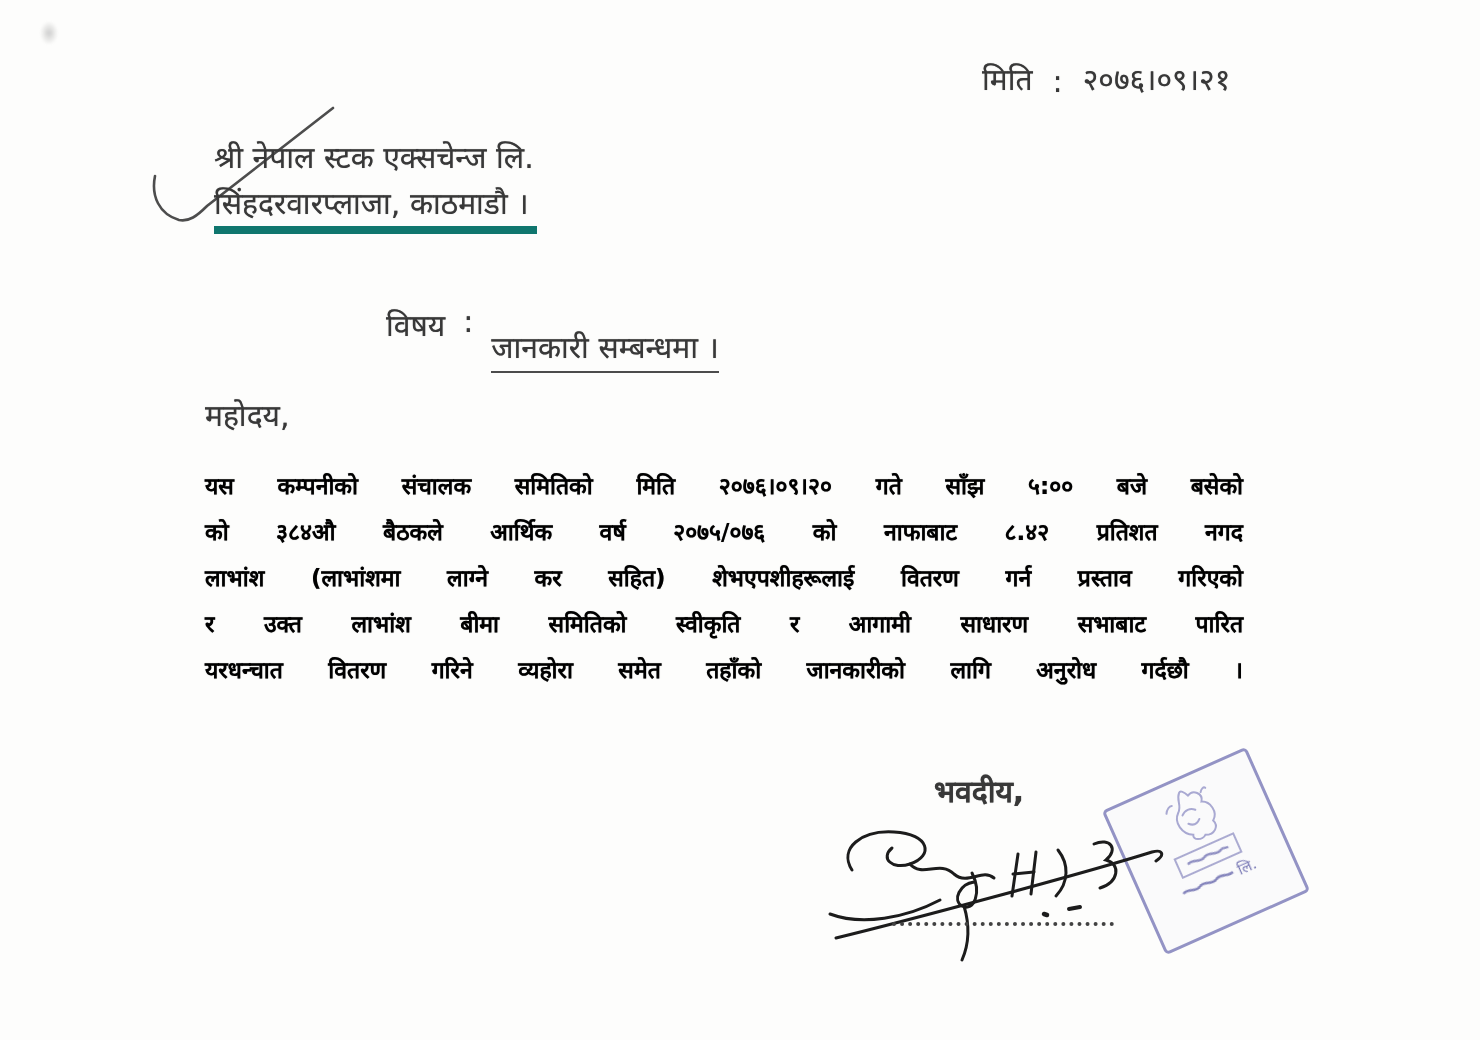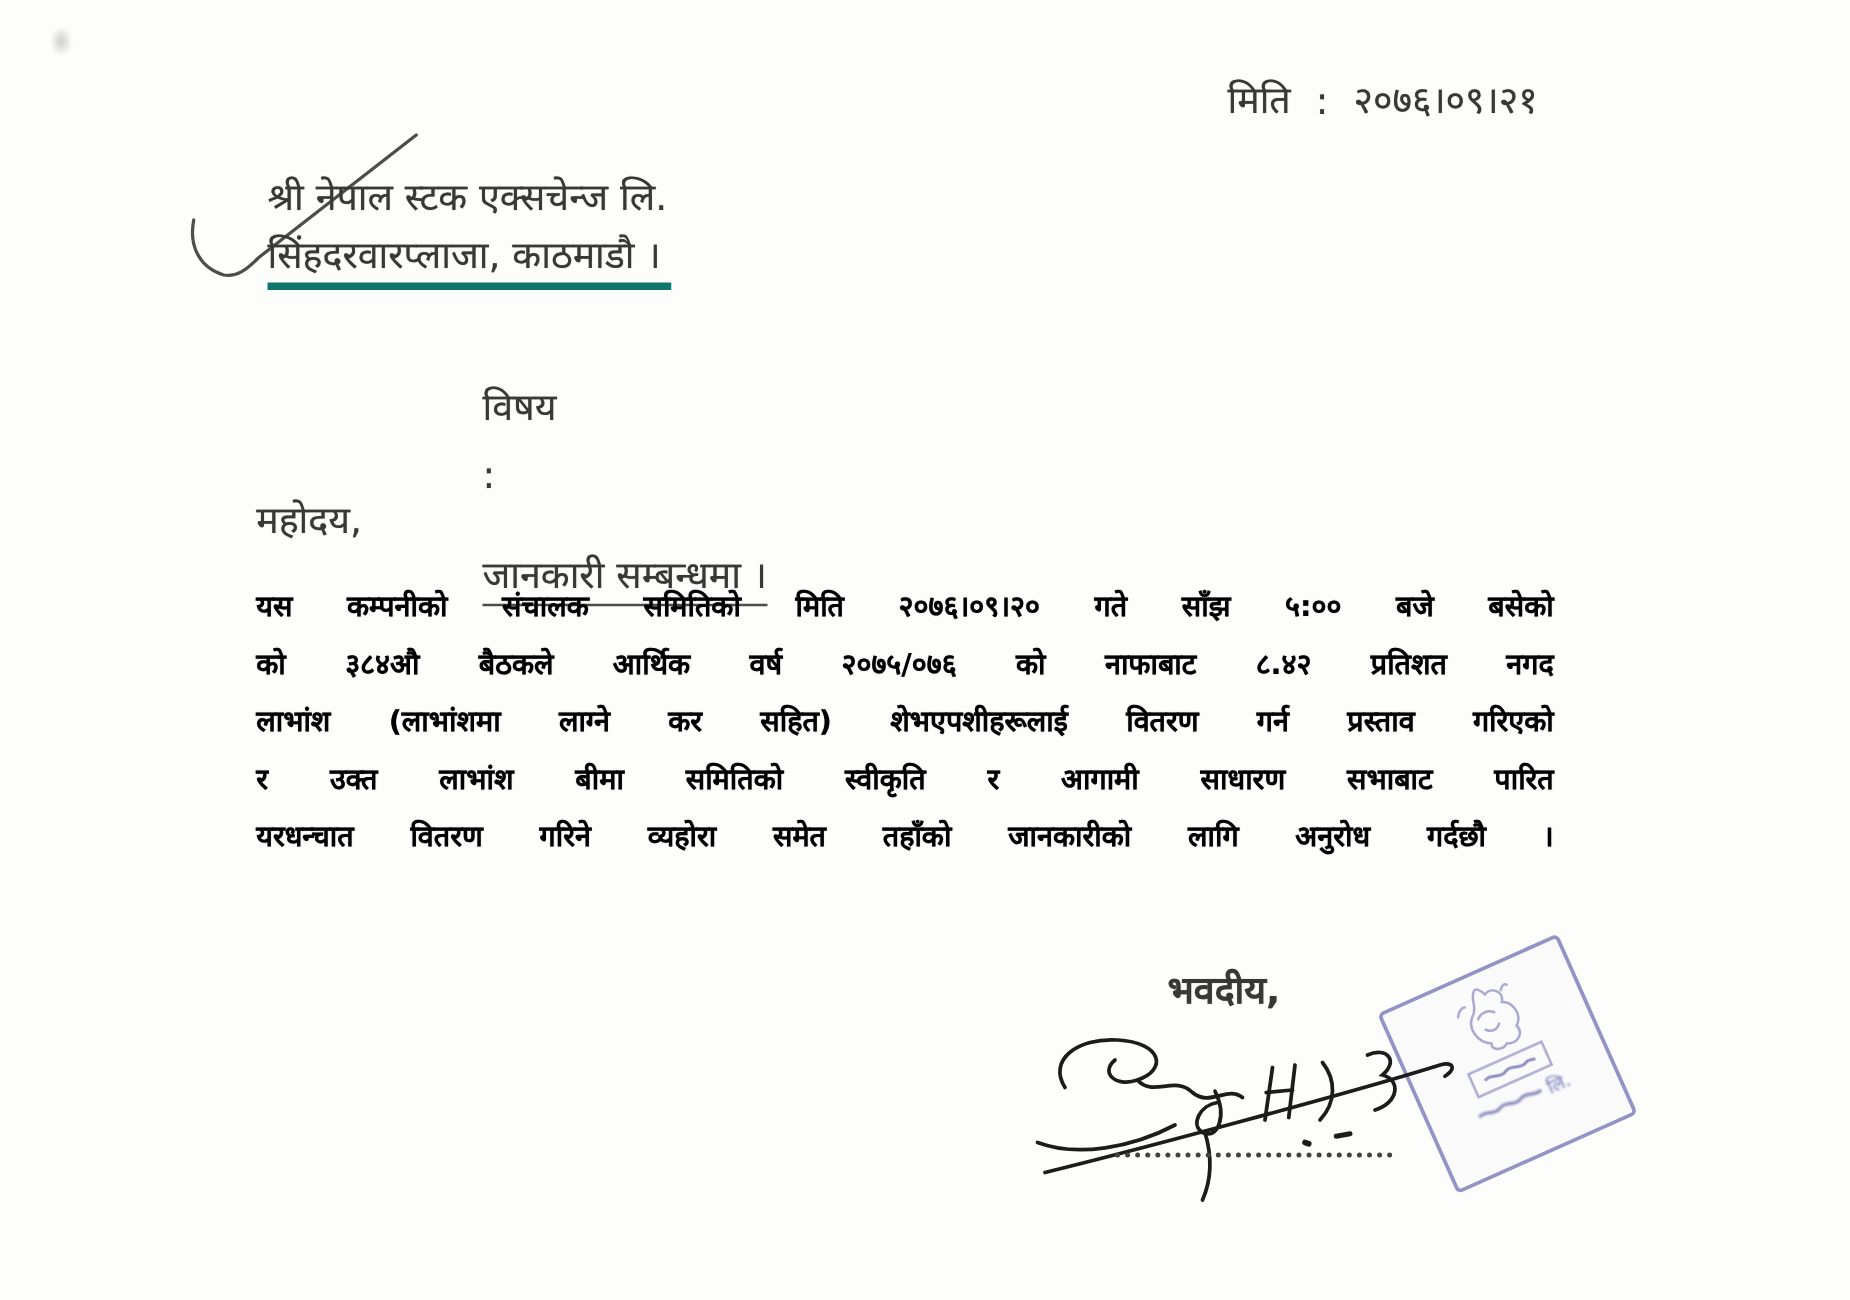--- a/index.html
+++ b/index.html
@@ -19,23 +19,23 @@
     white-space:nowrap;
   }
   .smudge{
     position:absolute;left:36px;top:16px;width:26px;height:34px;
     background:radial-gradient(closest-side,rgba(120,120,120,0.35),rgba(120,120,120,0) 70%);
     filter:blur(1px);
   }
   .date-line{left:982px;top:58px;font-size:30px;display:flex;gap:20px;align-items:flex-end;}
   .addr1{left:214px;top:136px;font-size:30px;}
   .addr2{left:214px;top:182px;font-size:30px;}
-  .addr2 .u{border-bottom:6px solid #0f766e;padding-right:8px;padding-bottom:3px;display:inline-block;}
+  .addr2 .u{border-bottom:8px solid #0f766e;padding-right:8px;padding-bottom:3px;display:inline-block;}
   .checkmark{position:absolute;left:145px;top:98px;}
-  .subject-line{left:386px;top:304px;font-size:30px;display:flex;gap:18px;flex-direction:column;}
+  .subject-line{left:386px;top:304px;font-size:30px;display:flex;gap:18px;}
   .subject-line .u{border-bottom:2px solid #4c4c4c;padding-bottom:4px;display:inline-block;margin-top:22px;}
   .salutation{left:205px;top:394px;font-size:30px;}
   .body-block{
     position:absolute;left:205px;top:463px;width:1038px;
     font-size:23px;line-height:46px;
     color:#000000;text-shadow:0 0 0.7px rgba(55,55,55,0.65);font-weight:bold;
   }
   .body-line{text-align:justify;text-align-last:justify;white-space:normal;}
   .closing{left:934px;top:770px;font-size:30px;font-weight:bold;}
   .signature{position:absolute;left:822px;top:818px;}

